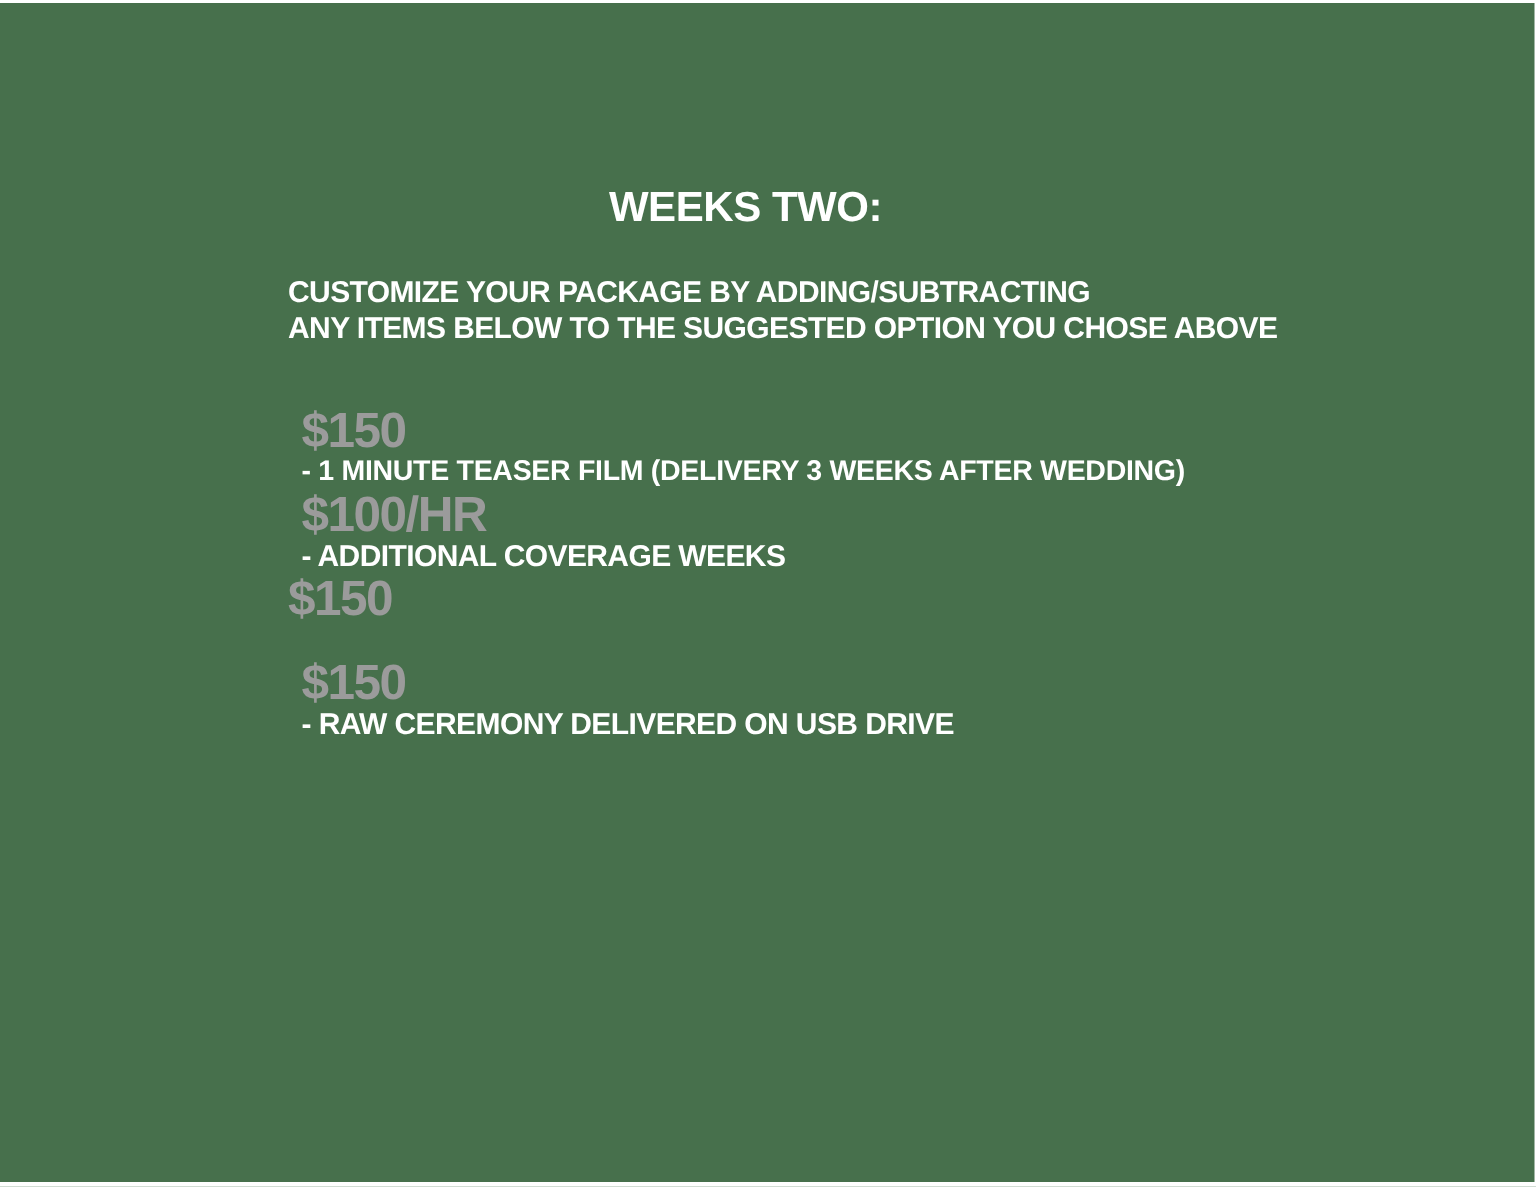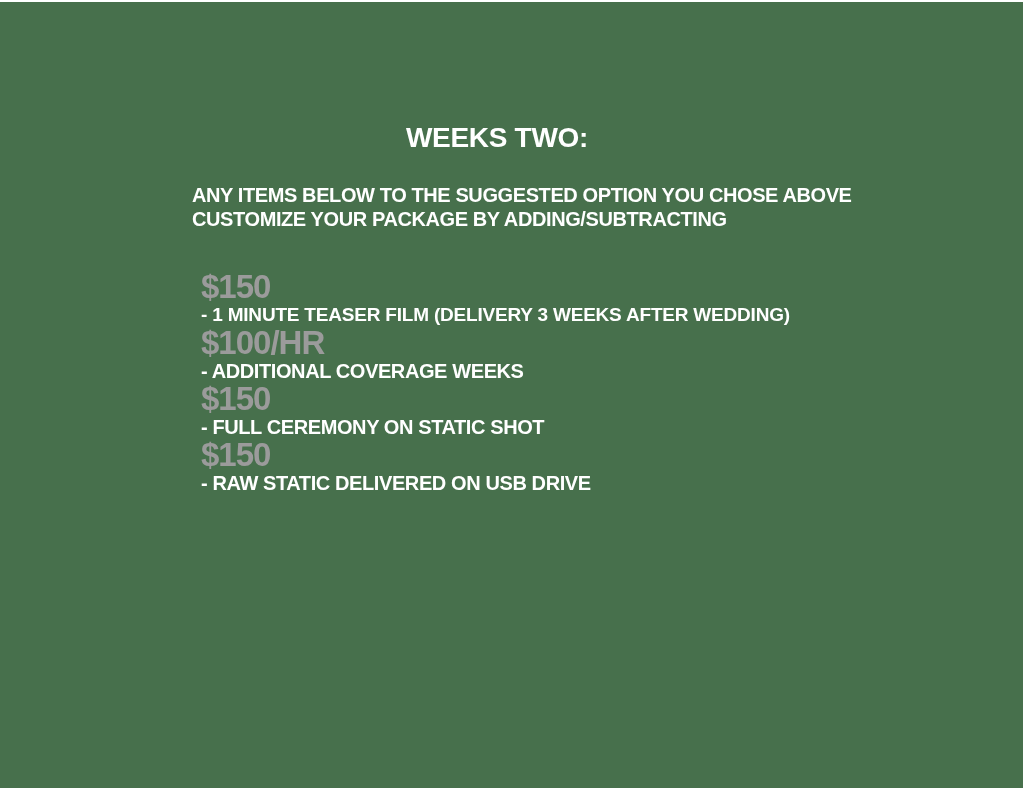--- a/index.html
+++ b/index.html
@@ -72,37 +72,36 @@
 </style>
 </head>
 <body>
 
 <div class="panel">
   <div class="content">
 
     <h1 class="title">WEEKS TWO:</h1>
 
     <div class="intro">
+      <div>CUSTOMIZE YOUR PACKAGE BY ADDING/SUBTRACTING</div>
       <div>ANY ITEMS BELOW TO THE SUGGESTED OPTION YOU CHOSE ABOVE</div>
-      <div>CUSTOMIZE YOUR PACKAGE BY ADDING/SUBTRACTING</div>
     </div>
 
     <ul class="items">
       <li class="item">
         <span class="price">$150</span>
         <span class="desc desc-sm">- 1 MINUTE TEASER FILM (DELIVERY 3 WEEKS AFTER WEDDING)</span>
       </li>
       <li class="item">
         <span class="price">$100/HR</span>
         <span class="desc">- ADDITIONAL COVERAGE WEEKS</span>
       </li>
       <li class="item">
         <span class="price">$150</span>
-        <span class="desc">- FULL CEREMONY ON STATIC SHOT</span>
       </li>
       <li class="item">
         <span class="price">$150</span>
-        <span class="desc">- RAW STATIC DELIVERED ON USB DRIVE</span>
+        <span class="desc">- RAW CEREMONY DELIVERED ON USB DRIVE</span>
       </li>
     </ul>
 
   </div>
 </div>
 
 </body></html>

